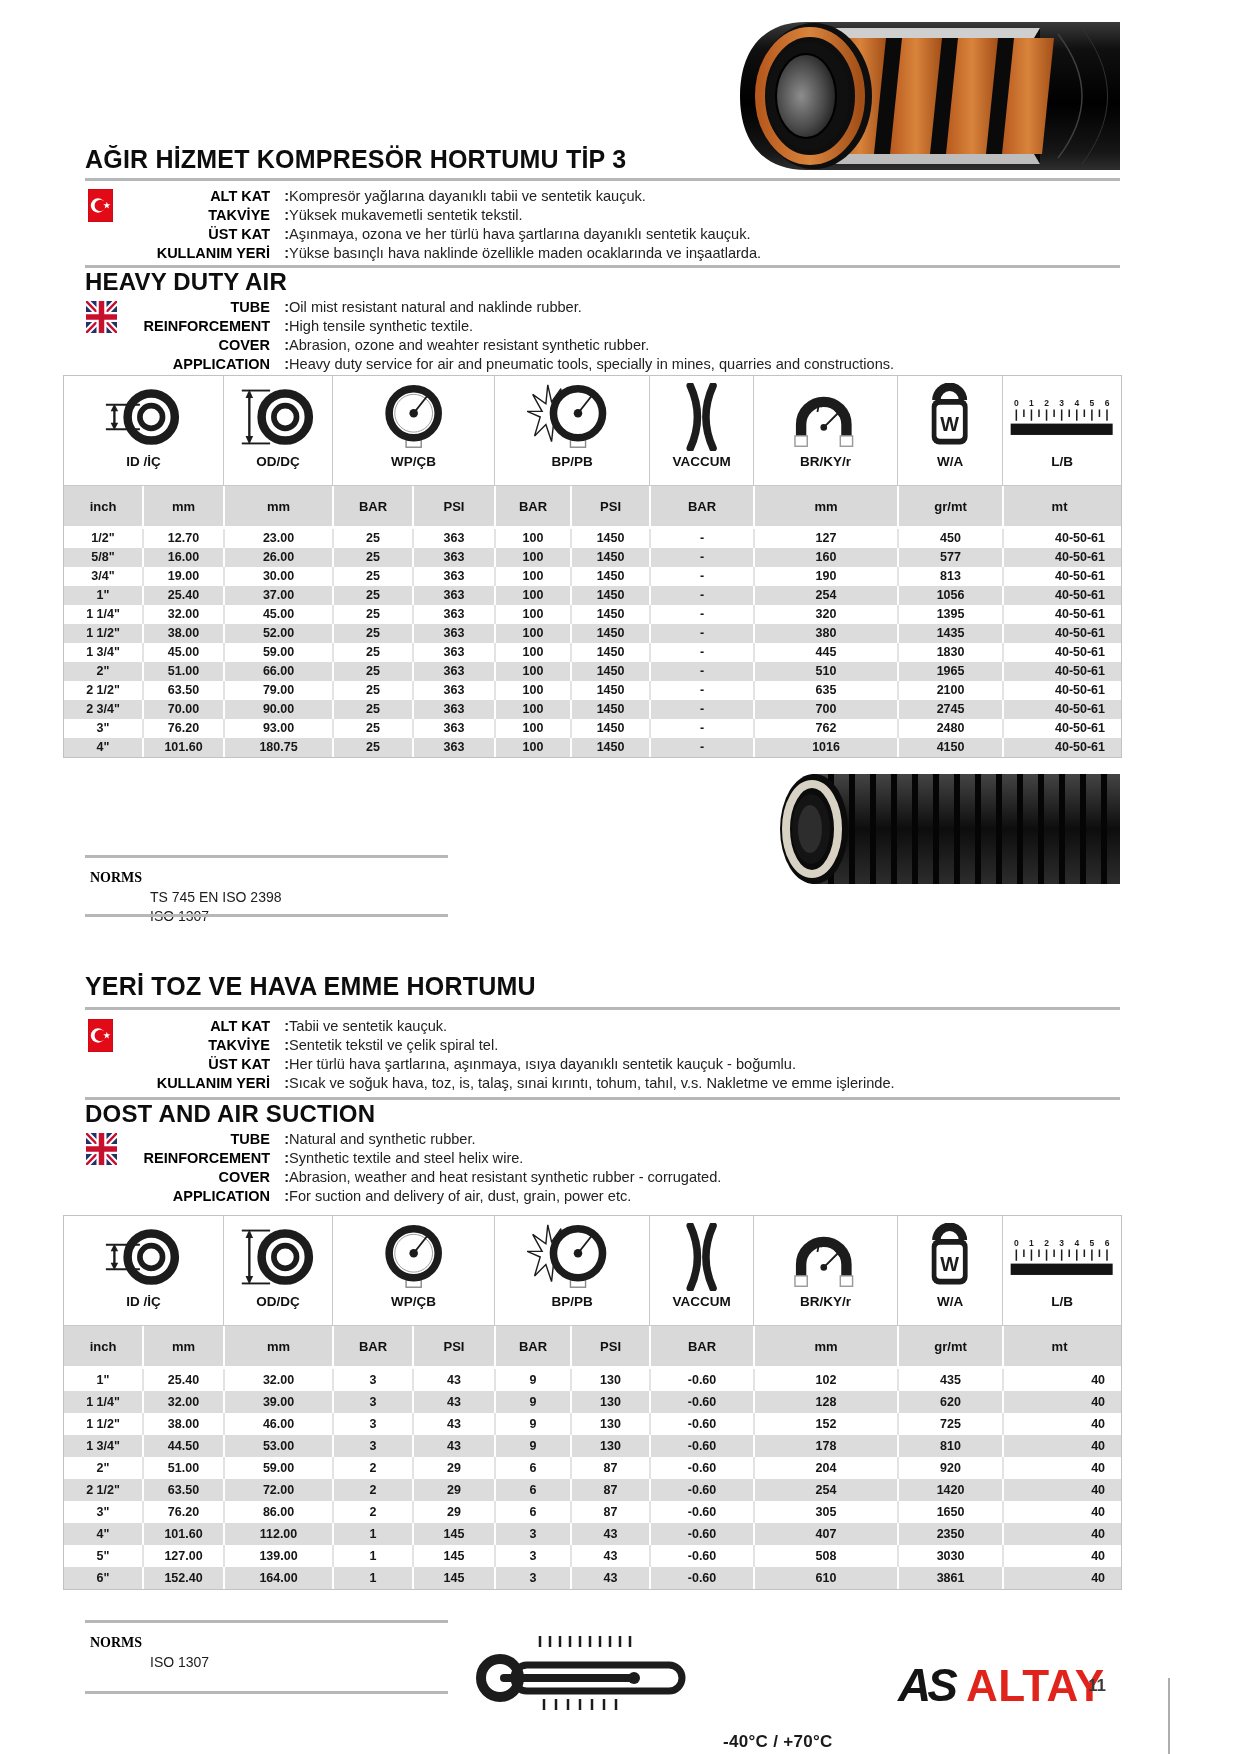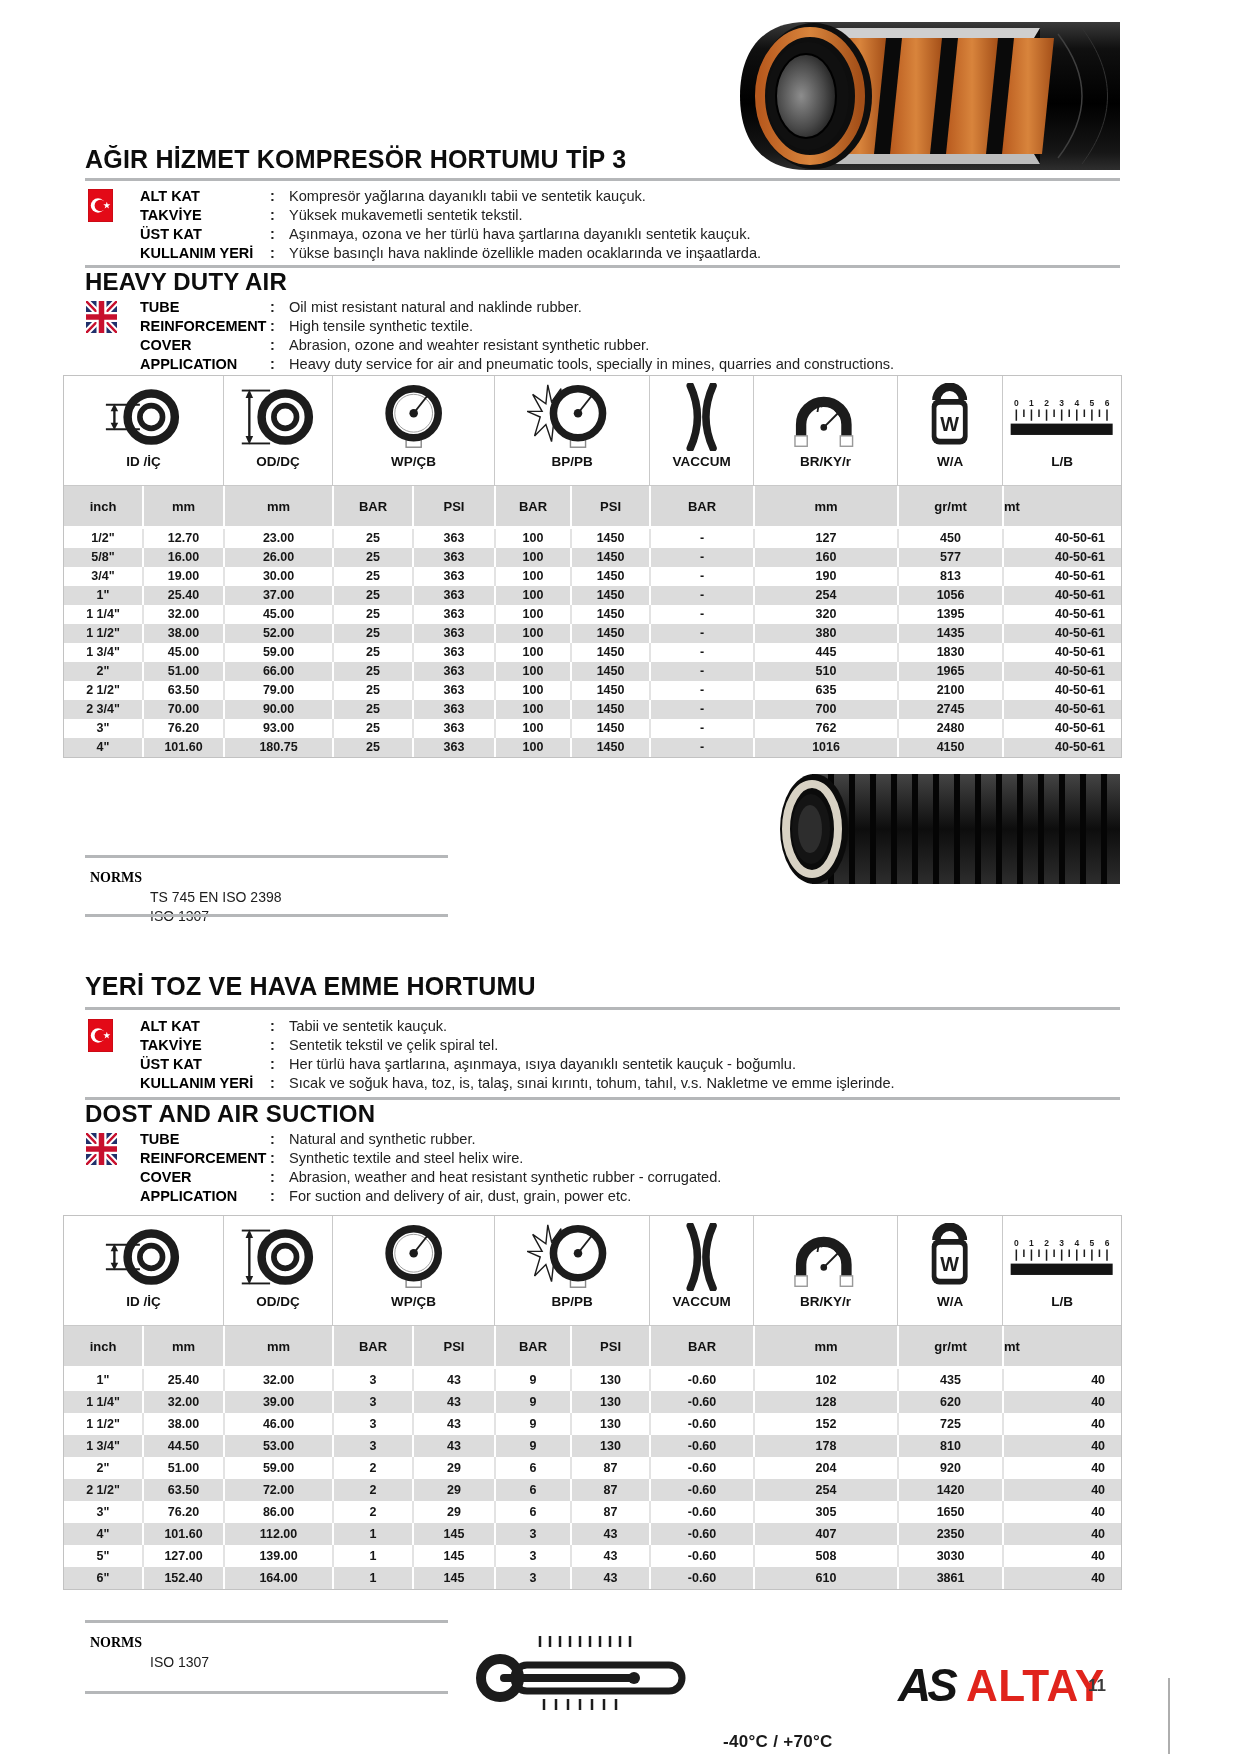--- a/index.html
+++ b/index.html
@@ -10,39 +10,39 @@
   
   .title-tr { font-size:25px; font-weight:900; color:#0d0d0d; letter-spacing:.2px; line-height:1.1; white-space:nowrap; }
   .title-en { font-size:24px; font-weight:900; color:#0d0d0d; letter-spacing:.2px; line-height:1.1; white-space:nowrap; }
   .hrule { height:3px; background:#b5b7b9; }
   .norms-rule { height:3px; background:#b5b7b9; width:363px; left:85px; }
 
   
   .spec-block { position:absolute; left:85px; width:1040px; }
   .flag { position:absolute; }
   .spec-rows { margin-left:55px; }
-  .spec-row { display:flex; height:19px; align-items:center; }
+  .spec-row { display:flex; height:19px; align-items:center;text-align:right; }
   .spec-label { width:130px; font-size:14.5px; font-weight:700; color:#000; white-space:nowrap; }
   .spec-colon { width:19px; font-weight:700; color:#222; font-size:14.5px; }
   .spec-colon::before { content:":"; }
   .spec-value { font-size:14.6px; color:#222; white-space:nowrap; }
 
   
   table.spec-table { position:absolute; left:63px; width:1057px; table-layout:fixed;
                      border-collapse:separate; border-spacing:0; border:1px solid #c2c2c2; background:#fff; }
   .icons-row th { background:#fff; border-left:1px solid #c9c9c9; border-bottom:1px solid #c9c9c9;
                   height:110px; vertical-align:top; font-weight:700; }
   .icons-row th:first-child { border-left:none; }
   .icon-stack { display:flex; flex-direction:column; align-items:center; height:108px; }
   .hdr-icon { height:68px; margin-top:7px; }
   .icon-label { margin-top:3px; font-size:13.5px; font-weight:700; color:#111; }
   .units-row td { height:43px; background:#d9d9d9; border-left:2px solid #fff; border-bottom:3px solid #fff;
                   font-size:13px; font-weight:700; color:#111; text-align:center; }
   .units-row td:first-child { border-left:none;margin-top:45px; }
-  .units-row td:last-child { text-align:left; padding-right:6px; }
+  .units-row td:last-child { text-align:center; padding-right:6px; }
   tbody td { height:19px; font-size:12.5px; font-weight:700; color:#161616; text-align:center; line-height:1; }
   table.t2 tbody td { height:22px; }
   tbody tr.r-white td { background:#ffffff; border-left:2px solid #e3e3e3; }
   tbody tr.r-gray  td { background:#dcdcdc; border-left:2px solid #ffffff; }
   tbody td:first-child { border-left:none !important; }
   tbody td:last-child { text-align:right; padding-right:16px; }
 
   
   .norms { display:flex; font-size:14px; line-height:19px; color:#1c1c1c; }
   .norms-label { font-weight:700; width:60px; color:#000;font-family:Liberation Serif, serif; }

